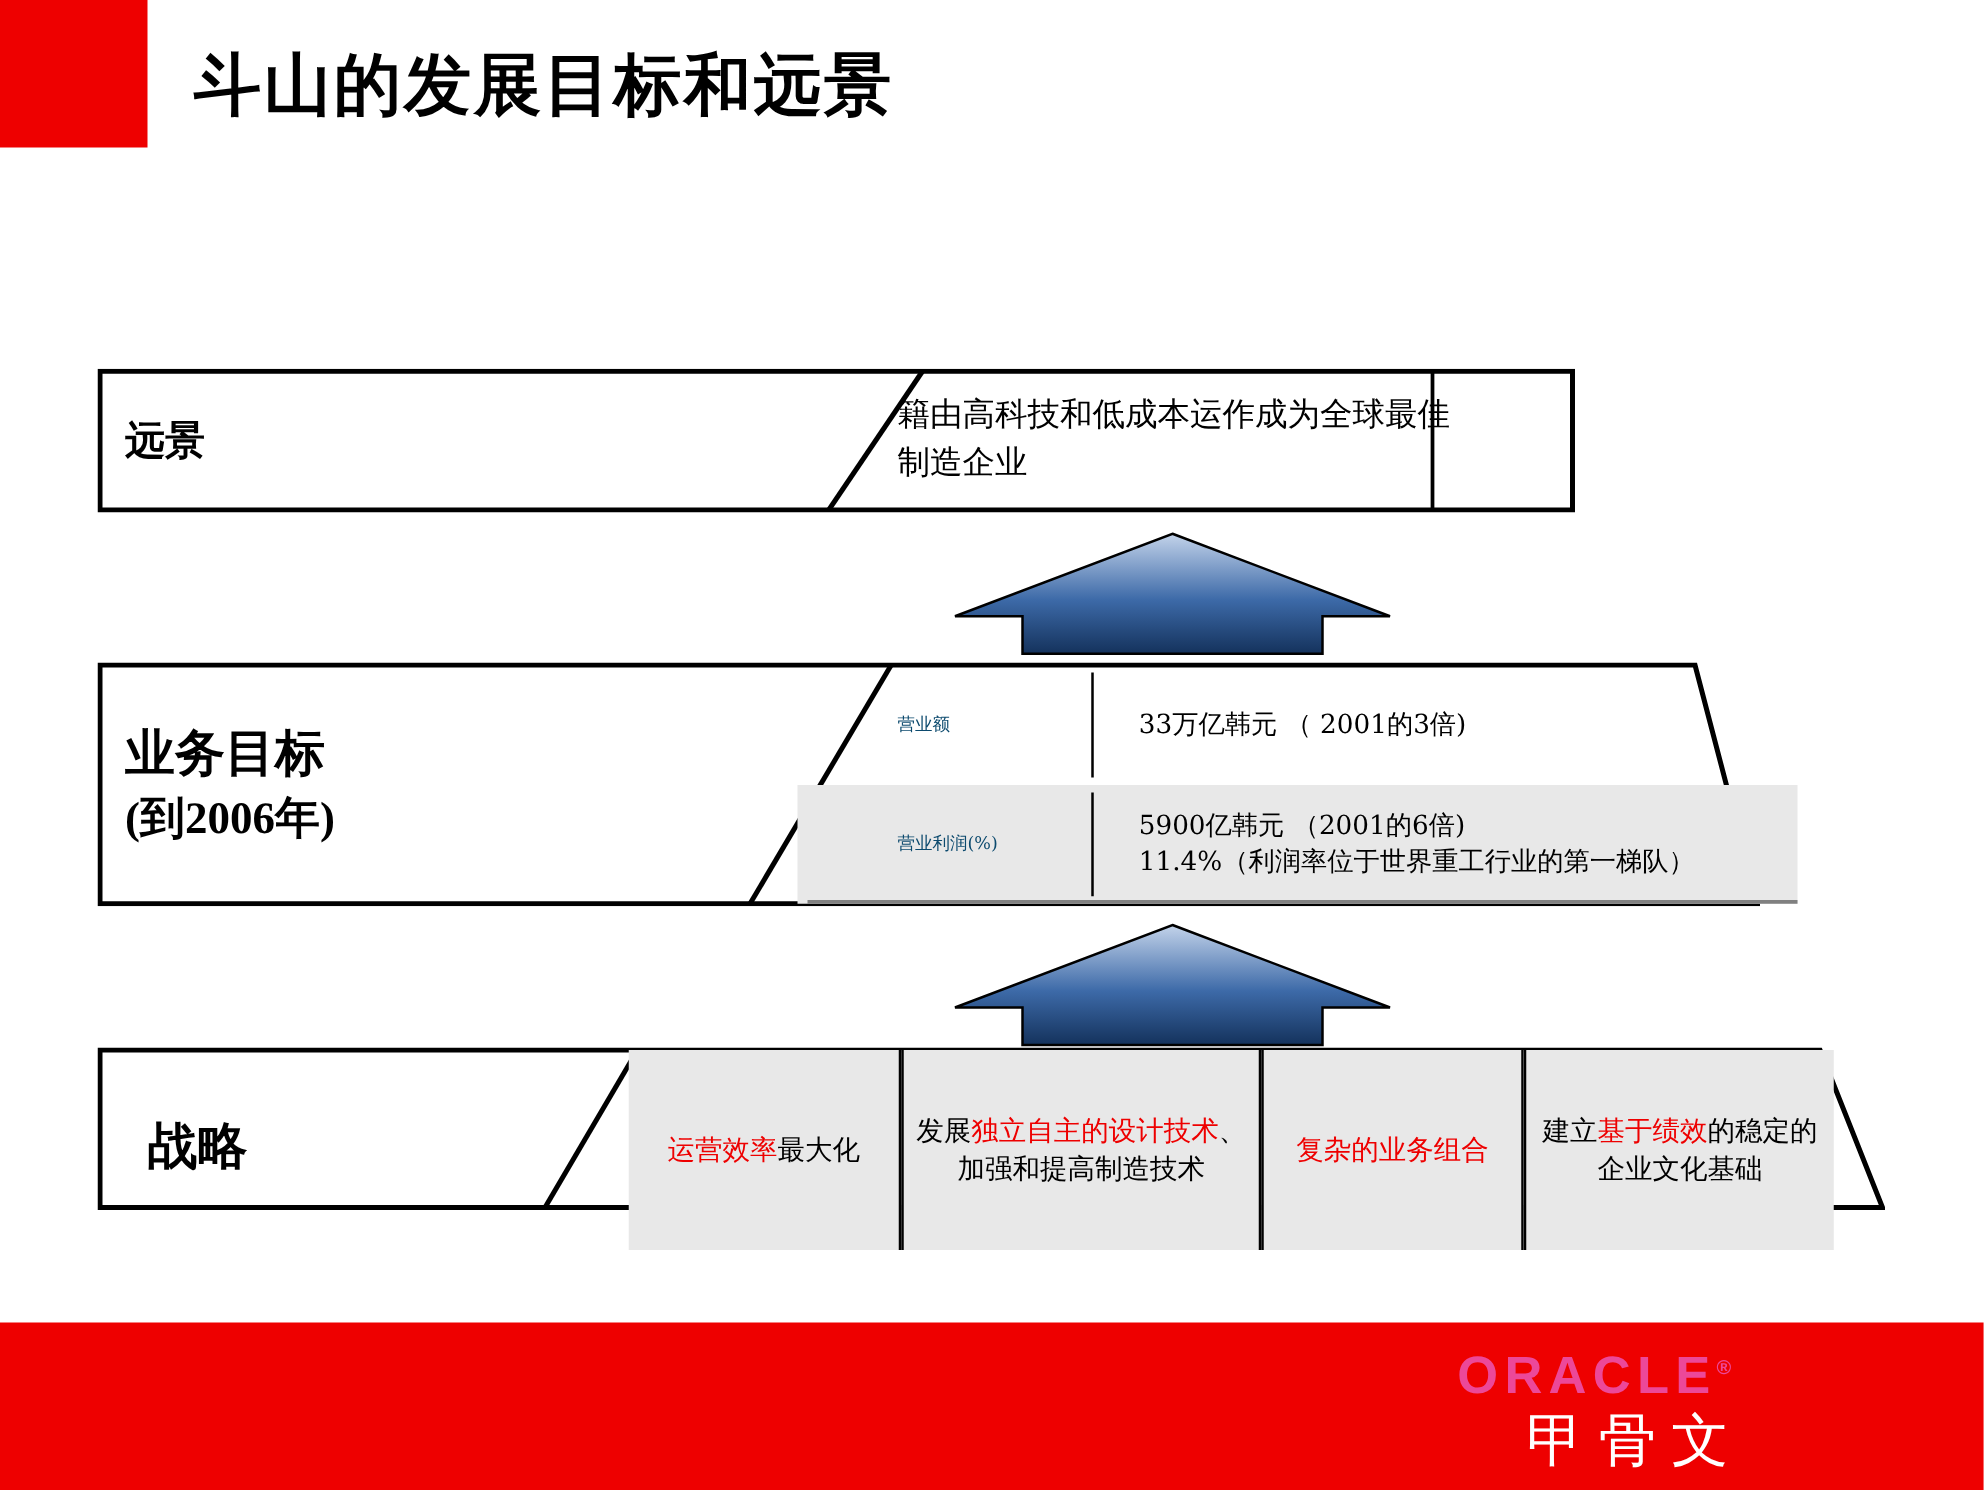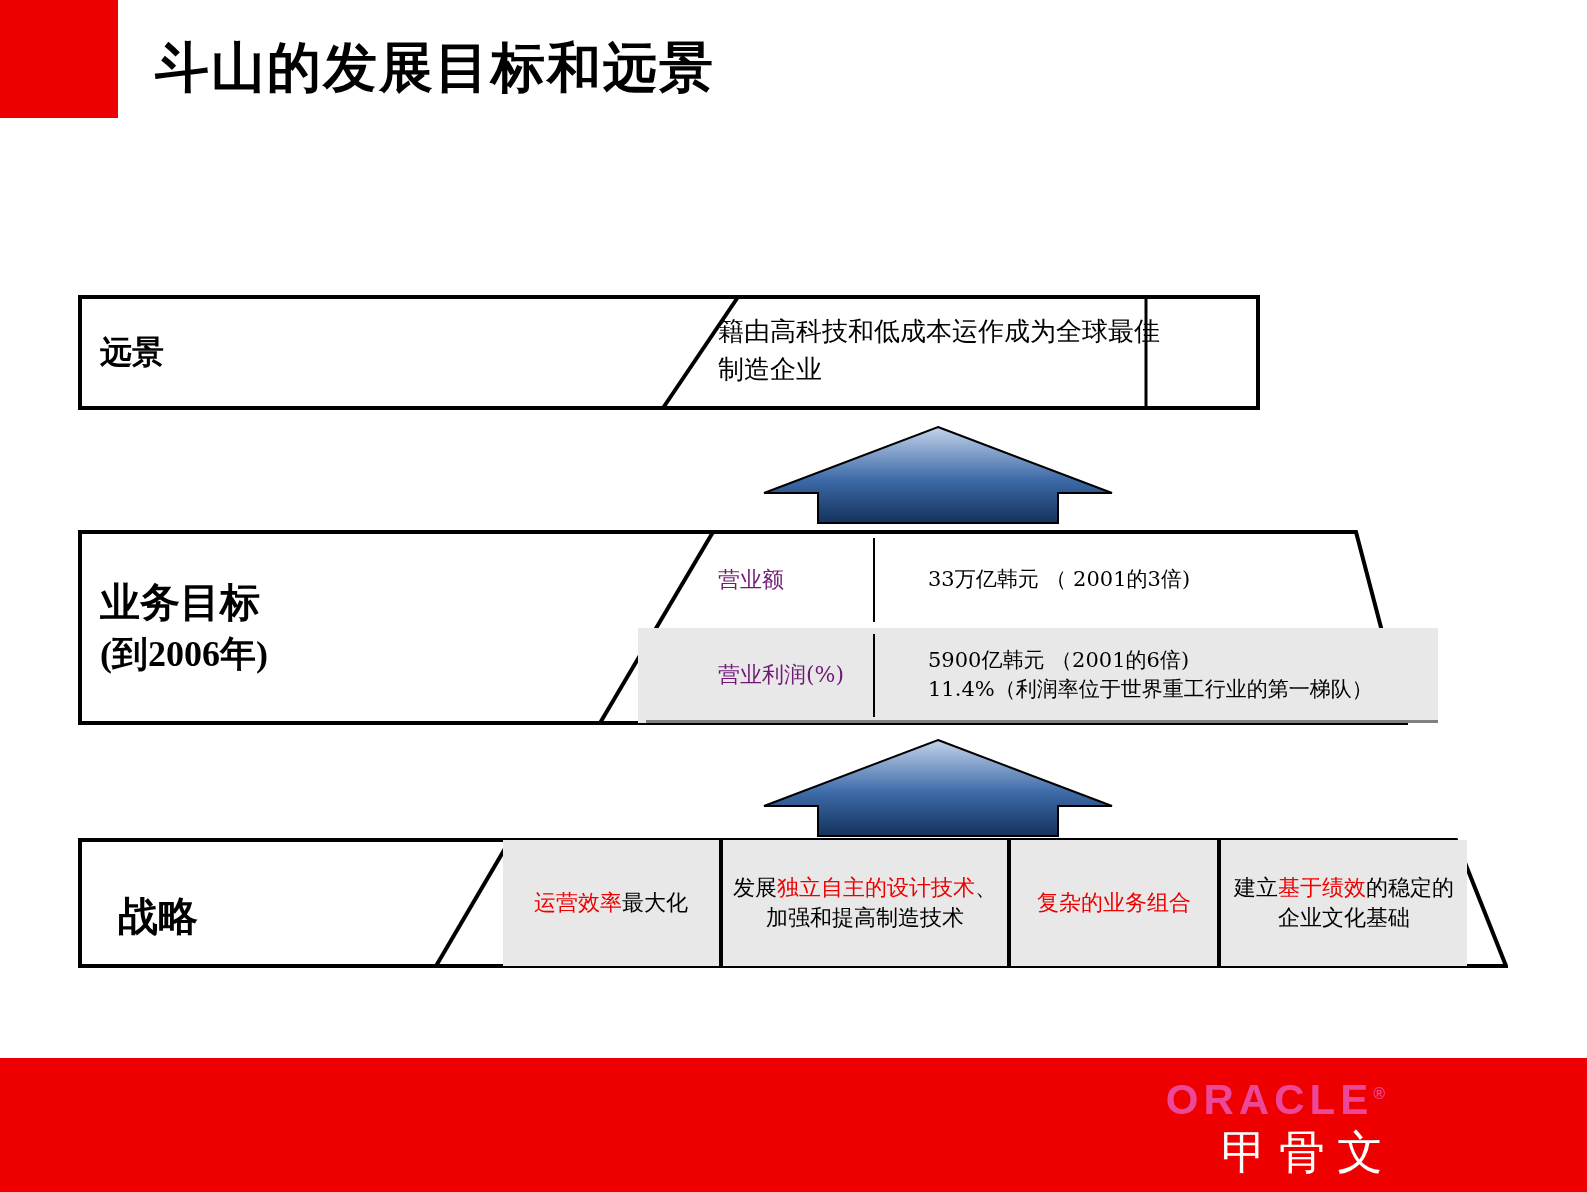--- a/index.html
+++ b/index.html
@@ -122,33 +122,33 @@
     content: "";
     position: absolute;
     left: 8px; right: 0; bottom: 0;
     height: 3px;
     background: #808080;
   }
   .goal-name {
     width: 235px;
     padding-left: 80px;
     box-sizing: border-box;
-    font-size: 22px;
-    color: #701a75;
+    font-size: 14px;
+    color: #0c4a6e;
     font-family: "DejaVu Serif", "Liberation Serif", serif;
   }
   .goal-sep {
     width: 2px;
     align-self: stretch;
     background: #000;
     margin: 6px 0;
   }
   .goal-value {
     flex: 1;
-    padding-left: 53px;
+    padding-left: 36px;
     font-size: 21px;
     color: #000;
     line-height: 1.4;
     font-family: "DejaVu Serif", "Liberation Serif", serif;
   }
 
   
   #strategy-band {
     left: 78px;
     top: 838px;
@@ -158,21 +158,21 @@
   #strategy-band .band-label {
     top: 0;
     bottom: 0;
     left: 40px;
     margin-top: 28px;
   }
   .strategy-boxes {
     position: absolute;
     left: 425px;
     top: 2px;
-    height: 126px;
+    height: 160px;
     display: flex;
   }
   .strategy-box {
     background: #e8e8e8;
     border-left: 2px solid #000;
     border-right: 2px solid #000;
     box-sizing: border-box;
     display: flex;
     align-items: center;
     justify-content: center;

